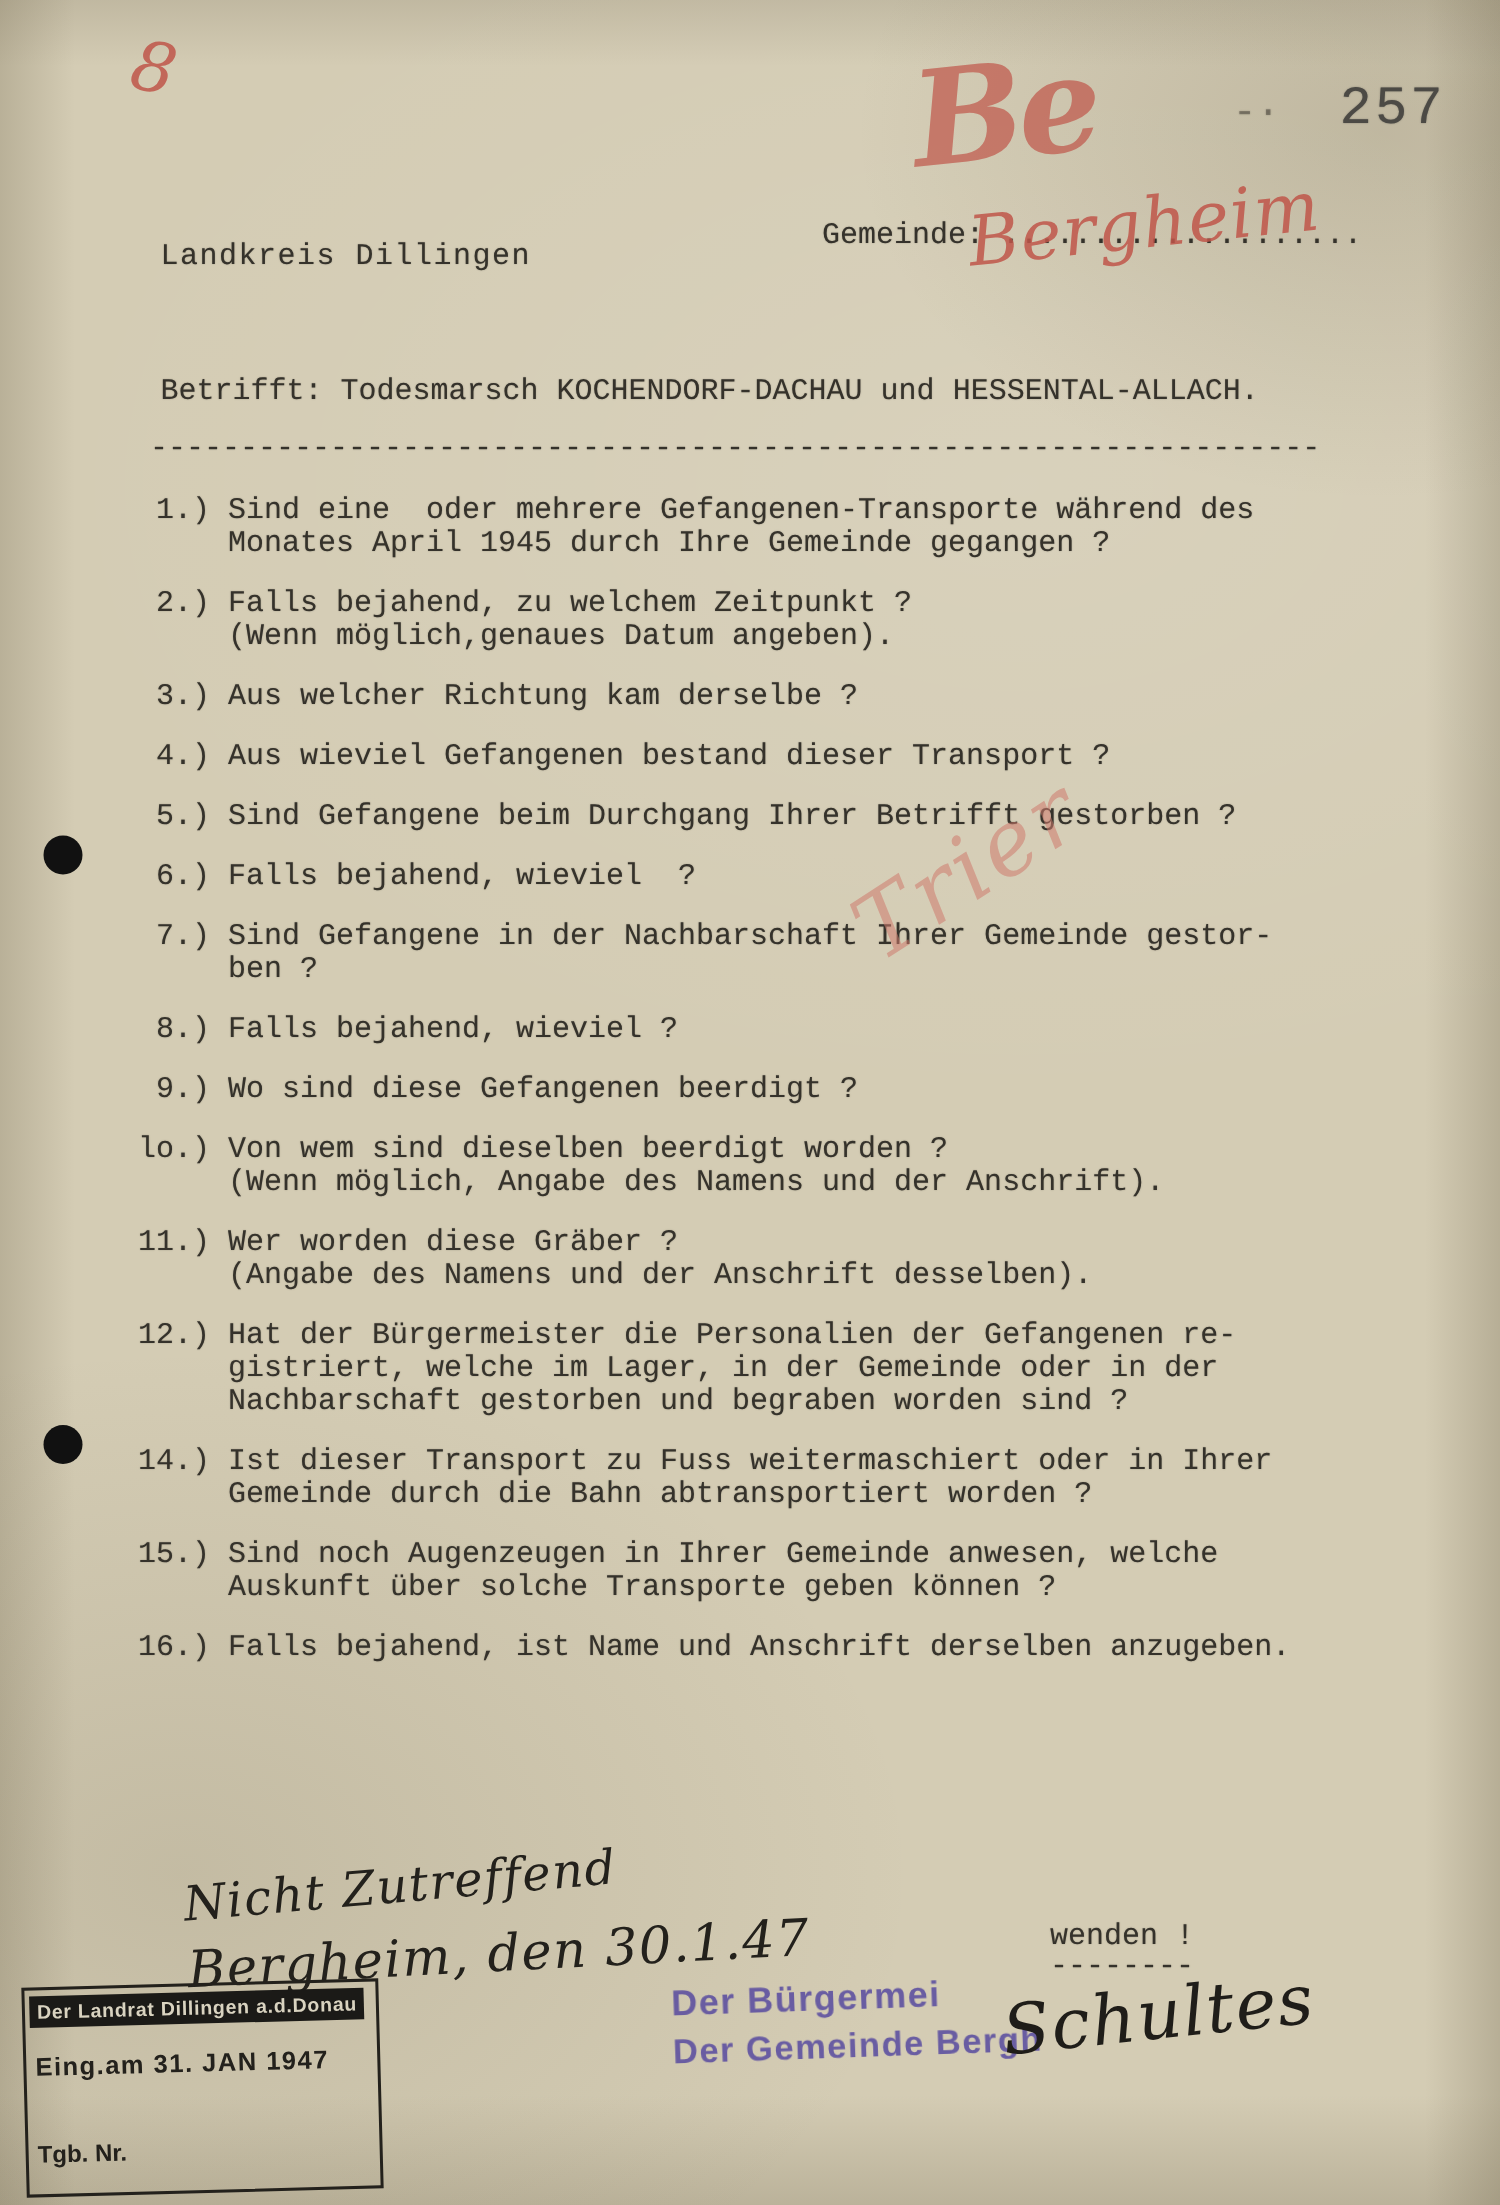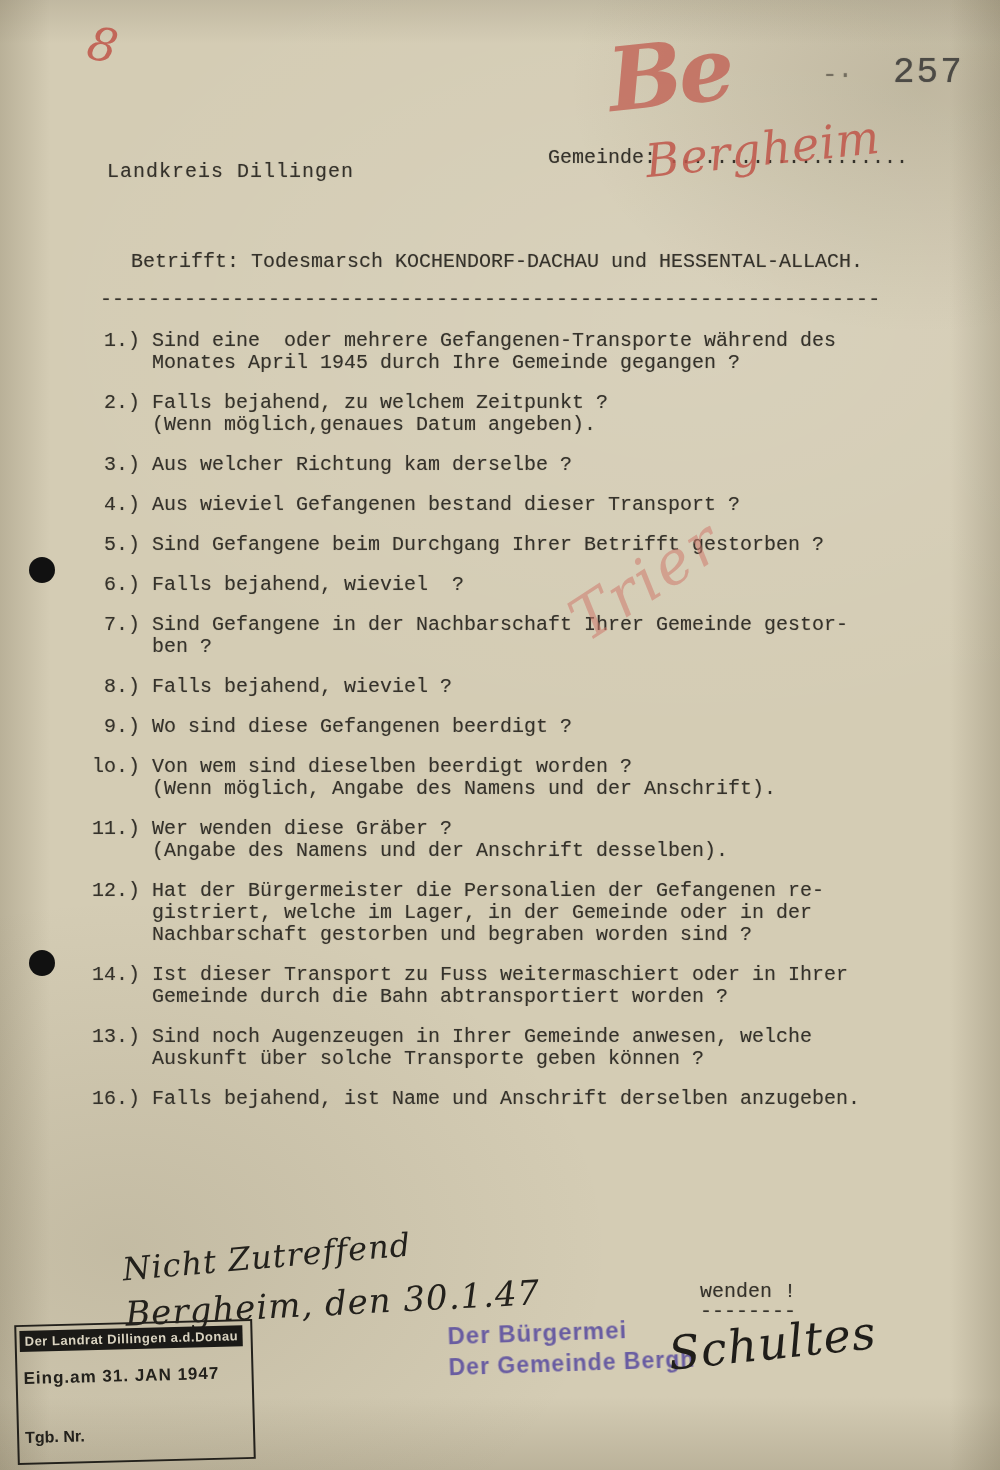--- a/index.html
+++ b/index.html
@@ -24,21 +24,21 @@
   .hole-2{top:950px;}
 
   .corner-number{position:absolute;left:88px;top:18px;font-size:46px;transform:rotate(12deg);opacity:.85;}
   .page-number{position:absolute;left:893px;top:52px;font-size:36px;color:#4c4a45;letter-spacing:2px;text-shadow:0 0 1px rgba(40,40,40,.5);}
   .faint-mark{position:absolute;left:822px;top:60px;font-size:26px;color:rgba(70,66,58,.40);}
   .red-letters{position:absolute;left:608px;top:22px;font-size:88px;font-weight:bold;transform:rotate(-6deg);opacity:.70;letter-spacing:-4px;}
 
   .district{position:absolute;left:107px;top:160px;font-size:20px;letter-spacing:1px;}
   .gemeinde-label{position:absolute;left:548px;top:146px;font-size:20px;white-space:pre;}
   .gemeinde-hw{position:absolute;left:645px;top:122px;font-size:46px;transform:rotate(-6deg);opacity:.85;letter-spacing:1px;}
-  .subject{position:absolute;left:107px;top:250px;font-size:20px;white-space:pre;margin-left:24px;}
+  .subject{position:absolute;left:107px;top:250px;font-size:20px;white-space:pre;}
   .divider{position:absolute;left:100px;top:288px;font-size:20px;letter-spacing:0;white-space:pre;}
 
   .questions{position:absolute;left:90px;top:330px;width:880px;font-size:20px;line-height:22px;}
   .q{display:flex;margin-bottom:18px;}
   .qn{flex:none;width:50px;text-align:right;white-space:pre;}
   .qt{padding-left:12px;white-space:pre;}
 
   .diag-hw{position:absolute;left:562px;top:545px;font-size:60px;transform:rotate(-33deg);opacity:.55;letter-spacing:3px;color:var(--red-ink-light,#cf7b6e);}
 
   .hw-line1{position:absolute;left:122px;top:1238px;font-size:32px;color:#23211c;transform:rotate(-5deg);letter-spacing:1px;}
@@ -119,36 +119,36 @@
         <span class="qn">9.)</span>
         <span class="qt">Wo sind diese Gefangenen beerdigt ?</span>
       </div>
     <div class="q">
         <span class="qn">lo.)</span>
         <span class="qt">Von wem sind dieselben beerdigt worden ?
 (Wenn möglich, Angabe des Namens und der Anschrift).</span>
       </div>
     <div class="q">
         <span class="qn">11.)</span>
-        <span class="qt">Wer wenden diese Gräber ?
+        <span class="qt">Wer worden diese Gräber ?
 (Angabe des Namens und der Anschrift desselben).</span>
       </div>
     <div class="q">
         <span class="qn">12.)</span>
         <span class="qt">Hat der Bürgermeister die Personalien der Gefangenen re-
 gistriert, welche im Lager, in der Gemeinde oder in der
 Nachbarschaft gestorben und begraben worden sind ?</span>
       </div>
     <div class="q">
         <span class="qn">14.)</span>
         <span class="qt">Ist dieser Transport zu Fuss weitermaschiert oder in Ihrer
 Gemeinde durch die Bahn abtransportiert worden ?</span>
       </div>
     <div class="q">
-        <span class="qn">13.)</span>
+        <span class="qn">15.)</span>
         <span class="qt">Sind noch Augenzeugen in Ihrer Gemeinde anwesen, welche
 Auskunft über solche Transporte geben können ?</span>
       </div>
     <div class="q">
         <span class="qn">16.)</span>
         <span class="qt">Falls bejahend, ist Name und Anschrift derselben anzugeben.</span>
       </div>
   </div>
 
   <div class="diag-hw hw">Trier</div>

